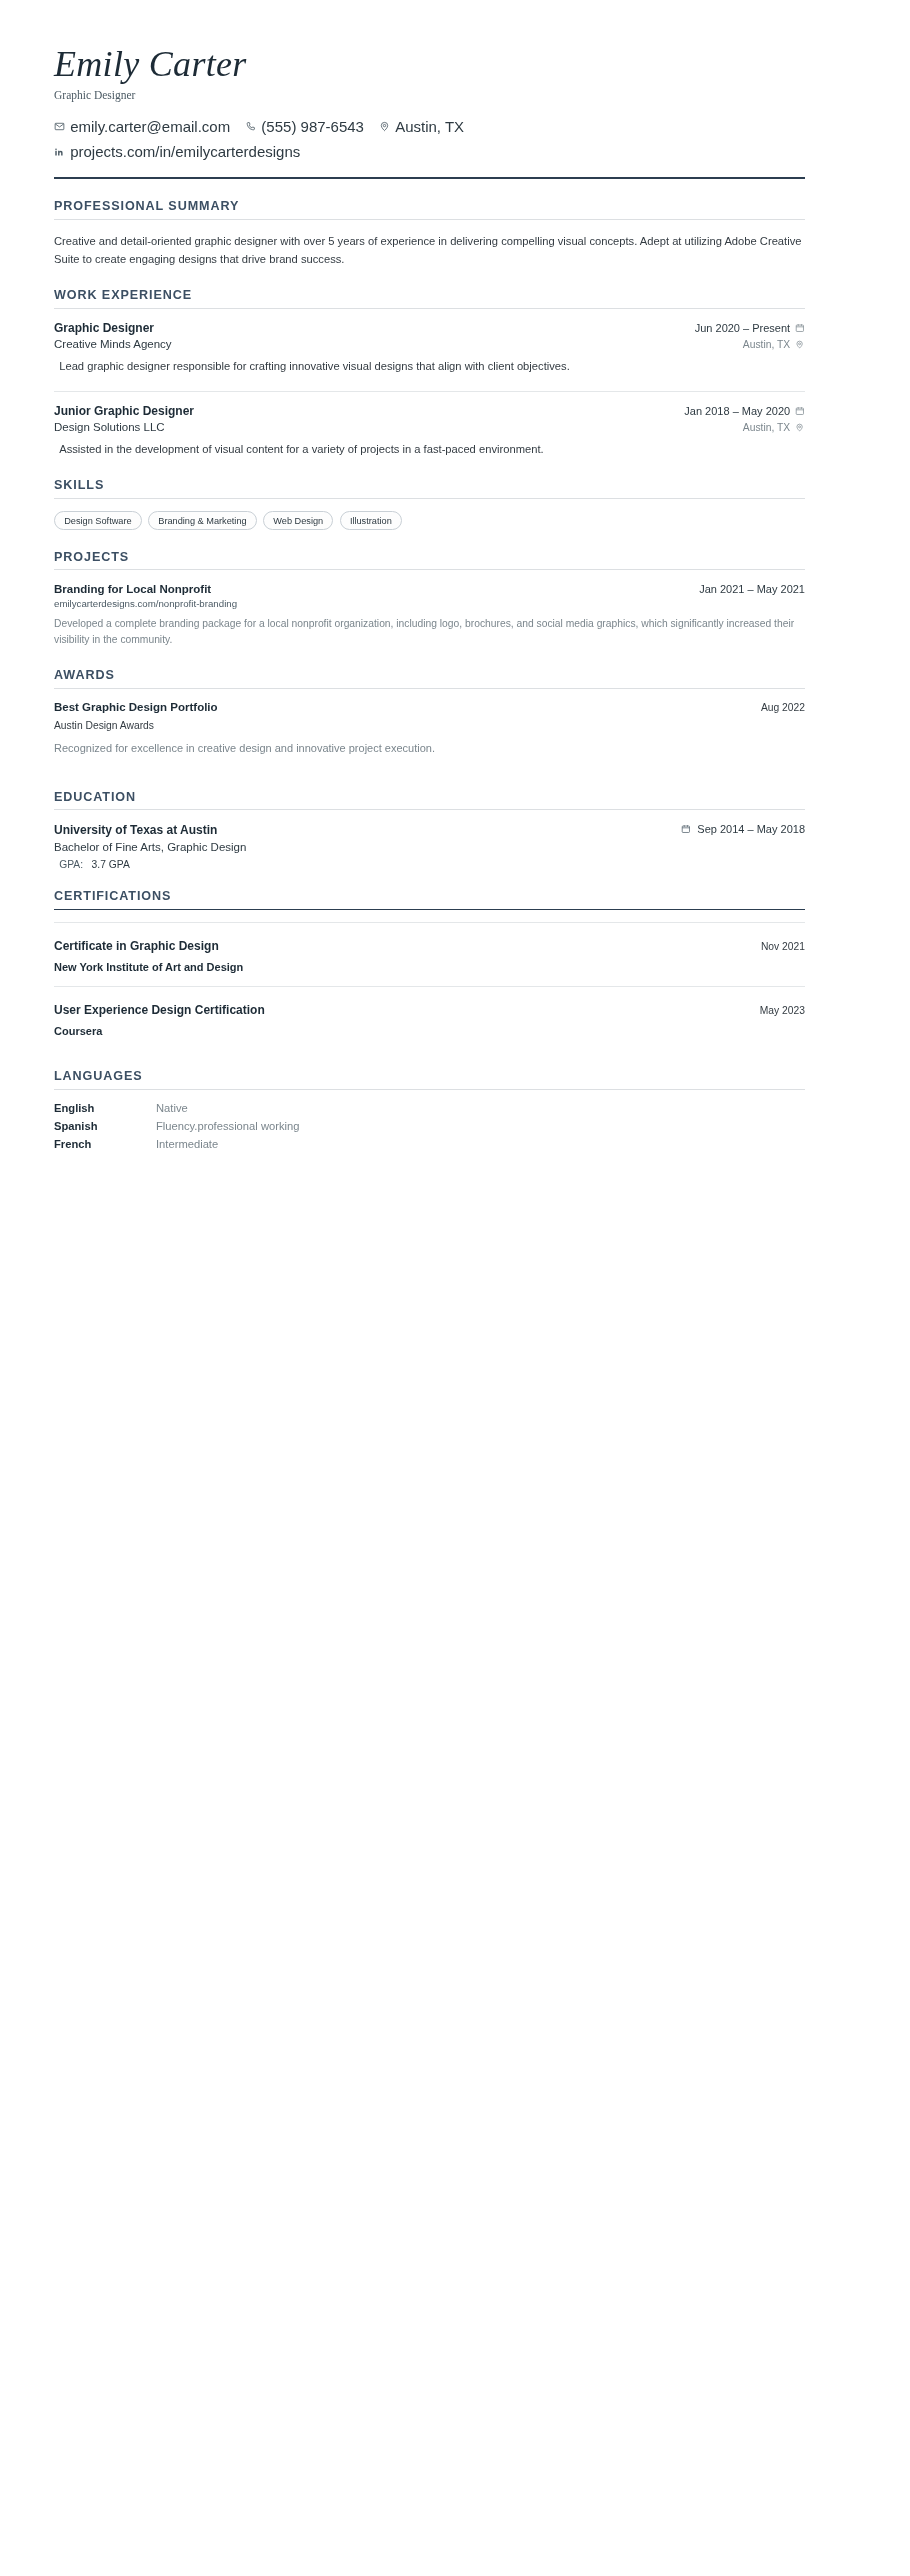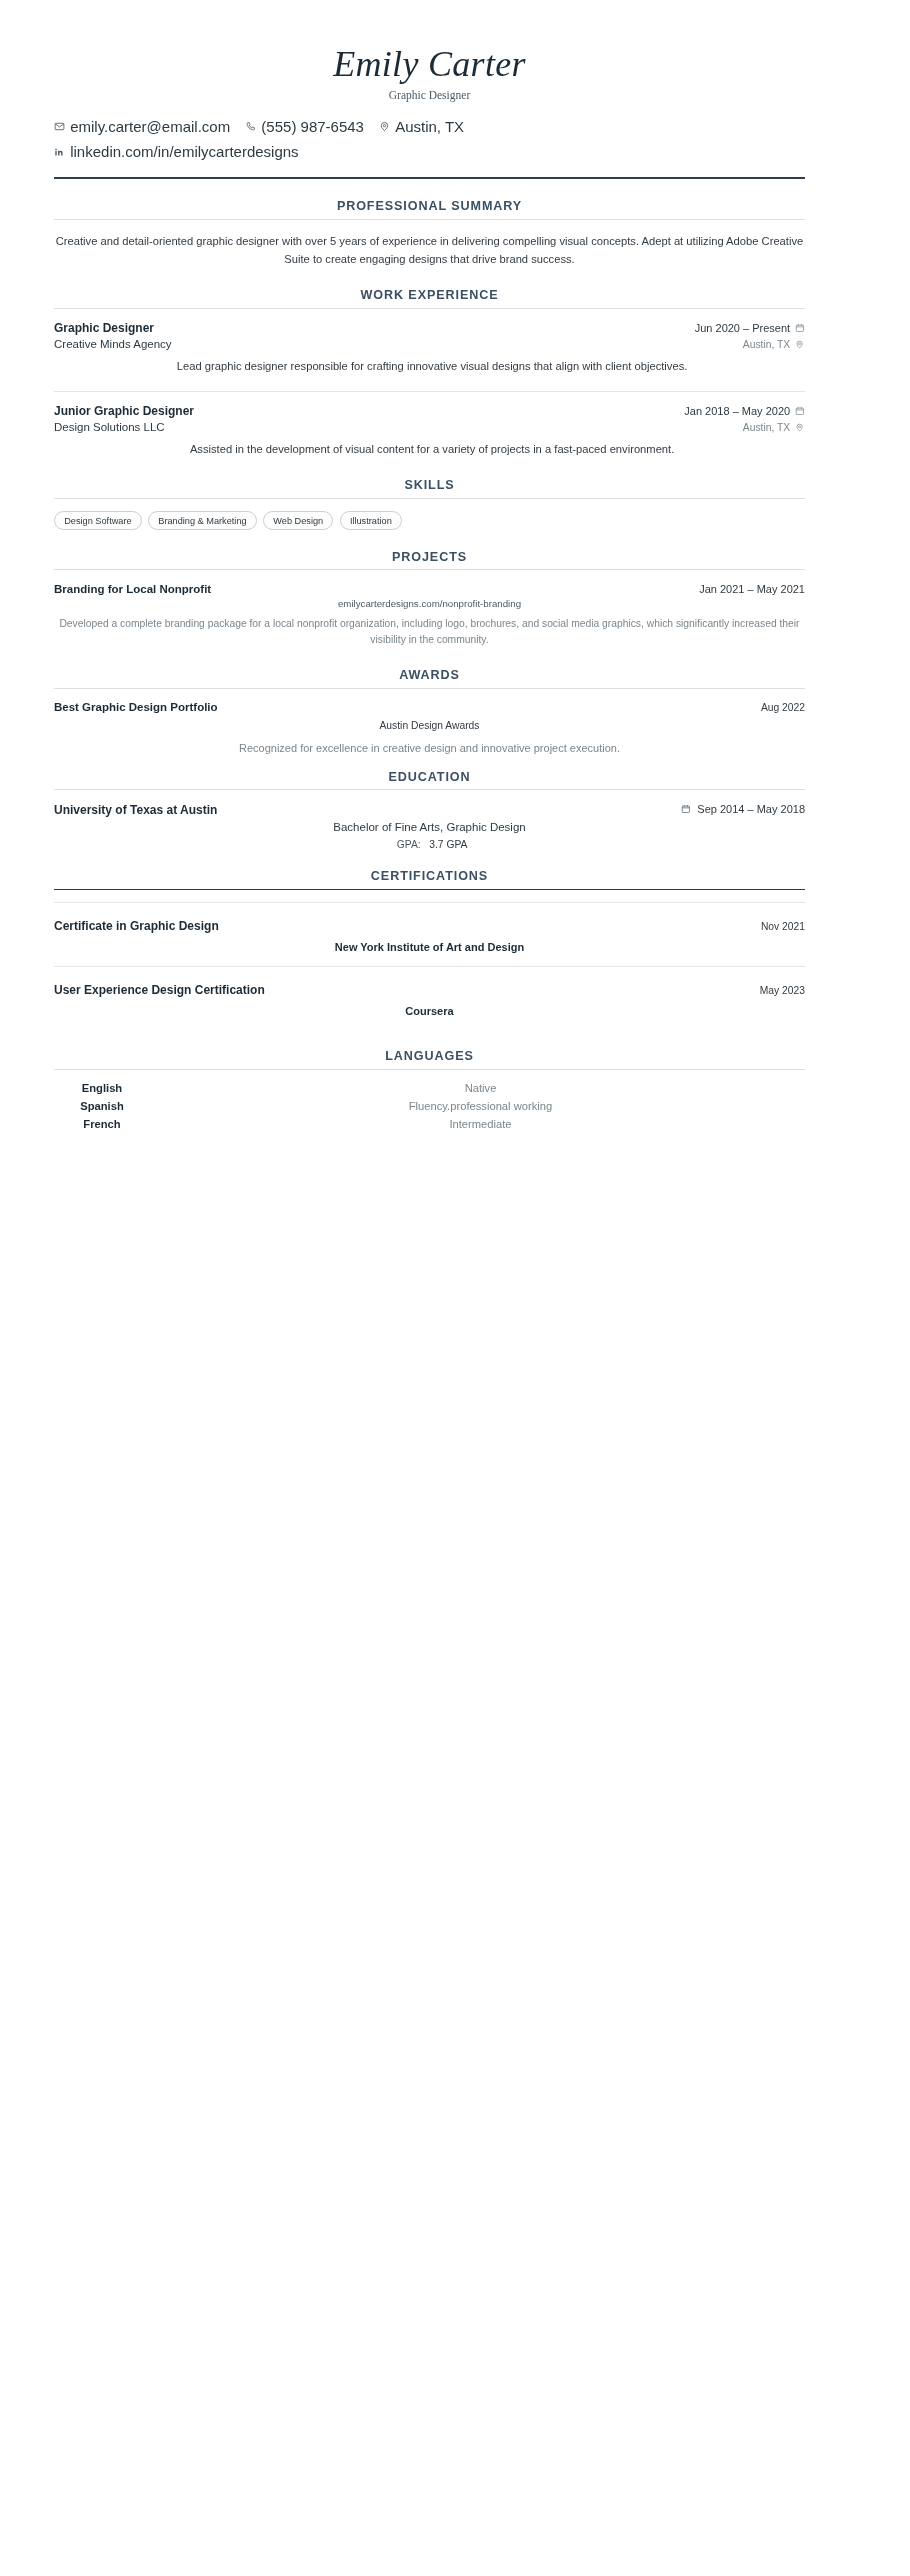--- a/index.html
+++ b/index.html
@@ -12,21 +12,20 @@
     font-family: "Liberation Sans", sans-serif;
     color: #333333;
     -webkit-font-smoothing: antialiased;
   }
   .page {
     width: 859px;
     min-height: 2576px;
     background: #ffffff;
     box-sizing: border-box;
     padding: 46px 54px 0 54px;
-    text-align: center;
   }
 
   
   .name {
     font-family: "Liberation Serif", serif;
     font-style: italic;
     font-weight: 400;
     font-size: 36px;
     line-height: 1.05;
     color: #1d2b36;
@@ -338,21 +337,21 @@
 
     <div class="contact-row">
       <span class="contact-item">
         <span class="ico">
           <svg viewBox="0 0 24 24" width="10.3" height="10.3" fill="currentColor">
             <rect x="3" y="9" width="3.4" height="11" rx="0.5"></rect>
             <circle cx="4.7" cy="5.3" r="1.9"></circle>
             <path d="M9.5 9h3.2v1.6a3.6 3.6 0 013.2-1.8c3 0 4.1 1.9 4.1 4.9V20h-3.4v-5.5c0-1.4-.5-2.3-1.8-2.3-1 0-1.6.7-1.9 1.4-.1.3-.1.6-.1 1V20H9.5z"></path>
           </svg>
         </span>
-        <span>linkedin.com/in/emilycarterdesigns</span>
+        <span>projects.com/in/emilycarterdesigns</span>
       </span>
     </div>
 
     <hr class="rule-strong">
   </div>
 
   <div class="section">
     <div class="section-title">PROFESSIONAL SUMMARY</div>
     <hr class="section-rule">
     <p class="summary-text">Creative and detail-oriented graphic designer with over 5 years of experience in delivering compelling visual concepts. Adept at utilizing Adobe Creative Suite to create engaging designs that drive brand success.</p>
@@ -453,21 +452,21 @@
     <div class="entry">
       <div class="entry-line">
         <span class="award-title">Best Graphic Design Portfolio</span>
         <span class="award-date">Aug 2022</span>
       </div>
       <div class="award-org">Austin Design Awards</div>
       <div class="award-desc">Recognized for excellence in creative design and innovative project execution.</div>
     </div>
   </div>
 
-  <div class="section" style="margin-top:16px">
+  <div class="section" style="margin-top:36px">
     <div class="section-title">EDUCATION</div>
     <hr class="section-rule">
 
     <div class="entry">
       <div class="entry-line">
         <span class="edu-school">University of Texas at Austin</span>
         <span class="edu-date">
           <span class="ico">
             <svg viewBox="0 0 24 24" width="9.7" height="9.7" fill="none" stroke="currentColor" stroke-width="1.8">
               <rect x="3" y="5" width="18" height="16" rx="2"></rect>

